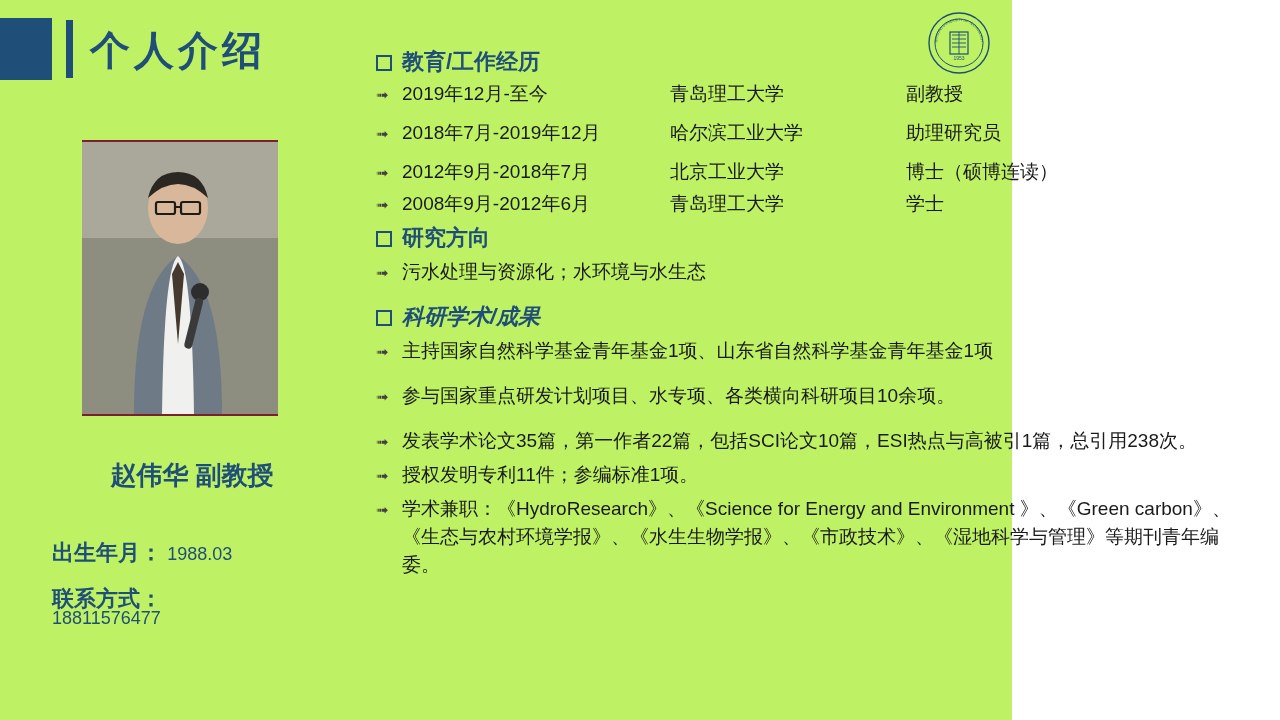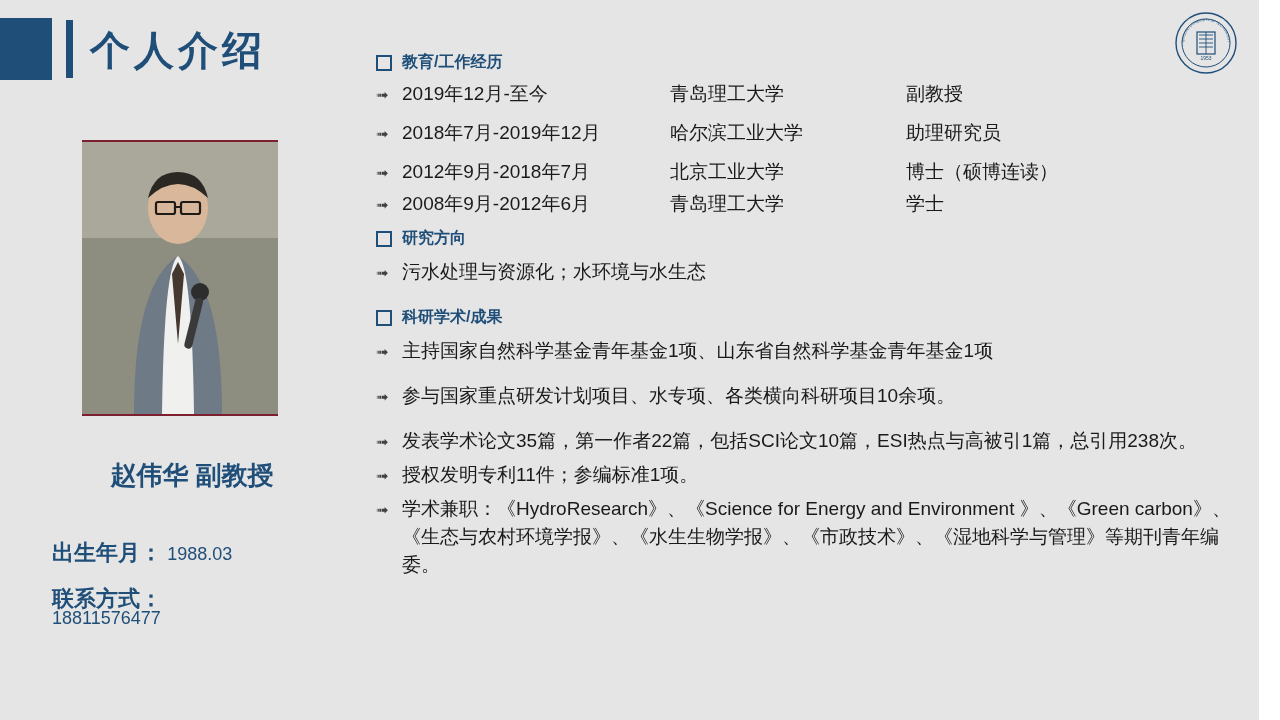--- a/index.html
+++ b/index.html
@@ -9,23 +9,23 @@
   body {
     width: 1280px;
     height: 720px;
     background: #ffffff;
     font-family: "Liberation Sans", sans-serif;
     overflow: hidden;
     position: relative;
   }
   .slide {
     position: relative;
-    width: 1259px;
+    width: 1012px;
     height: 720px;
-    background: #e5e5e5;
+    background: #bef264;
   }
 
   
   .title-square {
     position: absolute;
     left: 0;
     top: 18px;
     width: 52px;
     height: 62px;
     background: #1f4e79;
@@ -116,21 +116,21 @@
   
   .content {
     position: absolute;
     left: 376px;
     top: 48px;
     width: 880px;
   }
   .section-head {
     display: flex;
     align-items: flex-start;
-    font-size: 16px;
+    font-size: 22px;
     font-weight: bold;
     color: #1f4e79;
     margin-bottom: 6px;
     line-height: 28px;
   }
   .sq-bullet {
     display: inline-block;
     width: 12px;
     height: 12px;
     border: 2px solid #1f4e79;
@@ -165,21 +165,21 @@
     align-items: flex-start;
     font-size: 19px;
     color: #1a1a1a;
     line-height: 28px;
     margin-bottom: 16px;
   }
   .bullet-line .arrow { margin-top: 1px; }
   .bullet-line.tight { margin-bottom: 5px; }
   .bl-text { flex: 1; }
   .sec2 { margin-top: 2px; }
-  .sec3 { margin-top: 3px; }
+  .sec3 { margin-top: 3px; font-style: italic; }
 </style>
 </head>
 <body>
 
 <div class="slide">
 
   <div class="title-square"></div>
   <div class="title-bar"></div>
   <div class="title-text">个人介绍</div>
 

